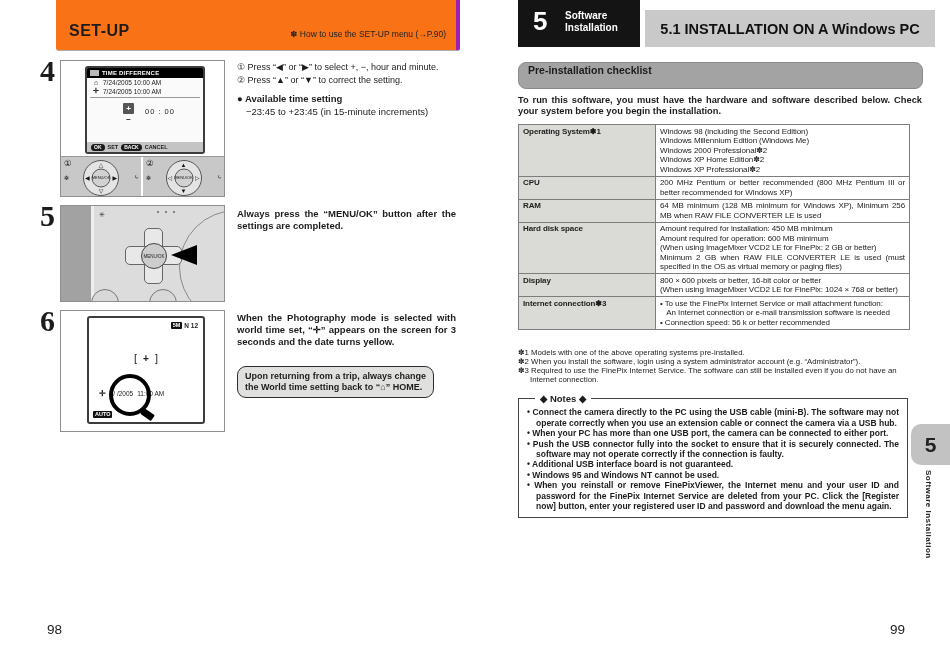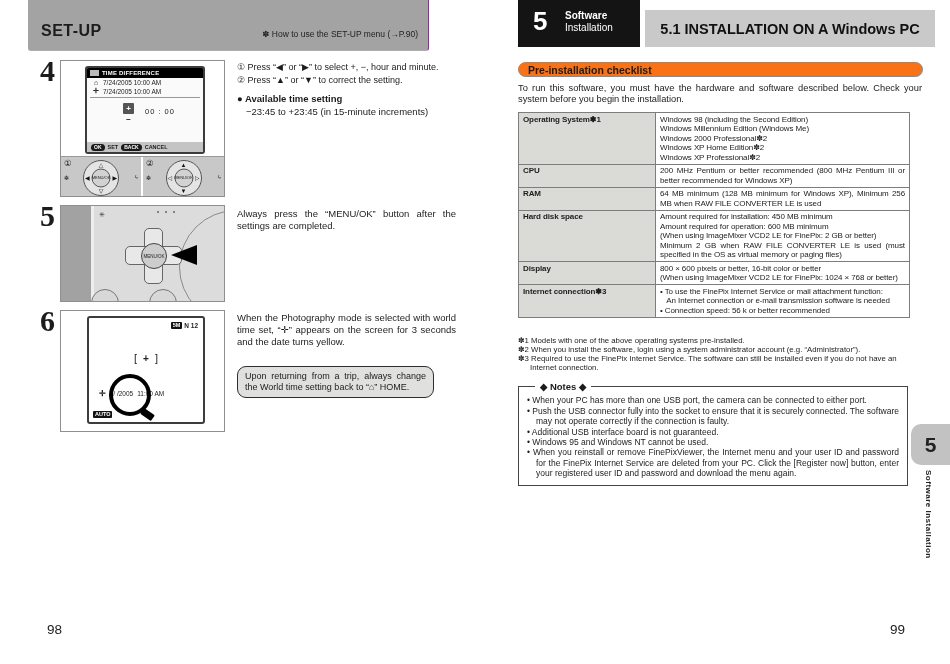--- a/index.html
+++ b/index.html
@@ -1,24 +1,24 @@
 <!DOCTYPE html>
 <html><head>
 <meta charset="utf-8">
 <style>
   html,body{margin:0;padding:0;}
   body{width:950px;height:664px;position:relative;background:#fff;overflow:hidden;
        font-family:"Liberation Sans",sans-serif;color:#1c1c1c;}
   .abs{position:absolute;}
   .ml{white-space:pre-line;}
-  .just{text-align:justify;}
-
-  
-  .setup-bar{left:28px;top:0;width:400px;height:50px;background:#a3a3a3;
-             border-right:1px solid #a21caf;border-bottom:1px solid #adadad;border-radius:0 0 3px 3px;}
+  .just{text-align:justify;font-weight:bold;}
+
+  
+  .setup-bar{left:56px;top:0;width:400px;height:50px;background:#f97316;
+             border-right:4px solid #a21caf;border-bottom:1px solid #adadad;border-radius:0 0 3px 3px;}
   .setup-title{left:13px;top:22px;font-size:16px;font-weight:bold;letter-spacing:.5px;}
   .setup-hint{right:10px;top:29px;font-size:8.5px;color:#222;}
   .stepnum{font-family:"Liberation Serif",serif;font-weight:bold;font-size:30px;line-height:30px;}
   .fig{border:1px solid #8f8f8f;background:#fff;overflow:hidden;}
 
   
   .lcd4{left:24px;top:5px;width:116px;height:84px;border:2px solid #3c3c3c;border-radius:3px;
         background:#fafafa;overflow:hidden;}
   .l4title{height:10px;background:#000;color:#fff;display:flex;align-items:center;gap:3px;
            padding:0 3px;font-size:6px;font-weight:bold;letter-spacing:.2px;}
@@ -89,25 +89,25 @@
   .mag-h{position:absolute;left:52px;bottom:4px;width:13px;height:7px;background:#000;transform:rotate(35deg);border-radius:1px;}
   .t6{left:237px;top:312px;width:219px;font-size:9.5px;line-height:12px;}
   .note6{left:237px;top:366px;width:181px;border:1.5px solid #2e2e2e;border-radius:9px;background:#e0e0de;
          padding:4px 7px;font-size:9px;line-height:11px;}
   .pageno{font-size:13.5px;color:#222;}
 
   
   .chapter-box{left:518px;top:0;width:122px;height:47px;background:#141414;color:#fff;}
   .ch-num{position:absolute;left:15px;top:7px;font-size:26px;font-weight:bold;line-height:28px;}
   .ch-l1{position:absolute;left:47px;top:10px;font-size:10px;font-weight:bold;line-height:11px;}
-  .ch-l2{position:absolute;left:47px;top:22px;font-size:10px;font-weight:normal;line-height:11px;text-align:right;}
+  .ch-l2{position:absolute;left:47px;top:22px;font-size:10px;font-weight:bold;line-height:11px;text-align:right;}
   .title-bar{left:645px;top:10px;width:290px;height:37px;background:#c9c9c9;display:flex;align-items:center;
              justify-content:center;font-size:14.5px;font-weight:bold;color:#111;}
   .rcol{left:518px;top:62px;width:390px;}
-  .pill{width:405px;height:15px;background:#f97316;border:1px solid #8a8a8a;border-radius:8px;
+  .pill{width:405px;height:27px;background:#a3a3a3;border:1px solid #8a8a8a;border-radius:8px;
         font-size:10.5px;font-weight:bold;line-height:15px;padding-left:9px;box-sizing:border-box;margin-bottom:6px;}
   .intro{width:404px;font-size:9.3px;line-height:11px;margin-bottom:7px;}
   table.spec{border-collapse:collapse;width:392px;font-size:8px;line-height:9.5px;letter-spacing:-.1px;}
   table.spec td{border:1px solid #7d7d7d;padding:1.5px 4px;vertical-align:top;}
   td.lab{width:128px;background:#dadad6;font-weight:bold;}
   td.val{text-align:justify;}
   .fnotes{margin-top:18px;width:402px;font-size:7.8px;line-height:9.2px;}
   .fn{padding-left:12px;text-indent:-12px;}
   .notes{margin-top:14px;width:390px;border:1.2px solid #444;border-radius:0;position:relative;
          padding:8px 8px 6px;box-sizing:border-box;}
@@ -282,20 +282,21 @@
     </table>
 
   <div class="fnotes">
     <div class="fn">✽1 Models with one of the above operating systems pre-installed.</div>
     <div class="fn">✽2 When you install the software, login using a system administrator account (e.g. “Administrator”).</div>
     <div class="fn">✽3 Required to use the FinePix Internet Service. The software can still be installed even if you do not have an Internet connection.</div>
   </div>
 
   <div class="notes">
     <div class="notes-title">◆ Notes ◆</div>
+    <div class="ni just">• Connect the camera directly to the PC using the USB cable (mini-B). The software may not operate correctly when you use an extension cable or connect the camera via a USB hub.</div>
     <div class="ni just">• When your PC has more than one USB port, the camera can be connected to either port.</div>
     <div class="ni just">• Push the USB connector fully into the socket to ensure that it is securely connected. The software may not operate correctly if the connection is faulty.</div>
     <div class="ni just">• Additional USB interface board is not guaranteed.</div>
     <div class="ni just">• Windows 95 and Windows NT cannot be used.</div>
     <div class="ni just">• When you reinstall or remove FinePixViewer, the Internet menu and your user ID and password for the FinePix Internet Service are deleted from your PC. Click the [Register now] button, enter your registered user ID and password and download the menu again.</div>
   </div>
 </div>
 
 <div class="abs side-tab">5</div>
 <div class="abs side-label">Software Installation</div>

